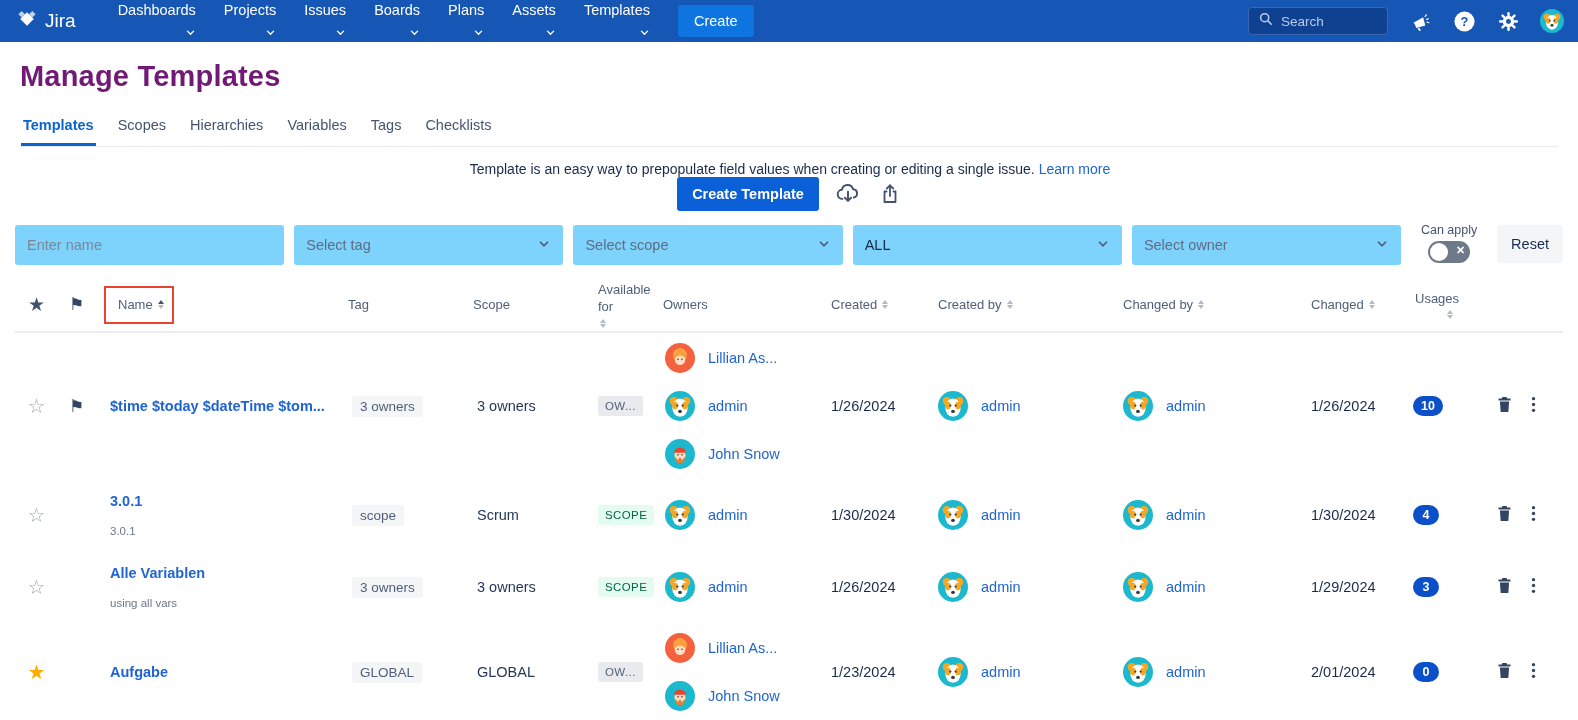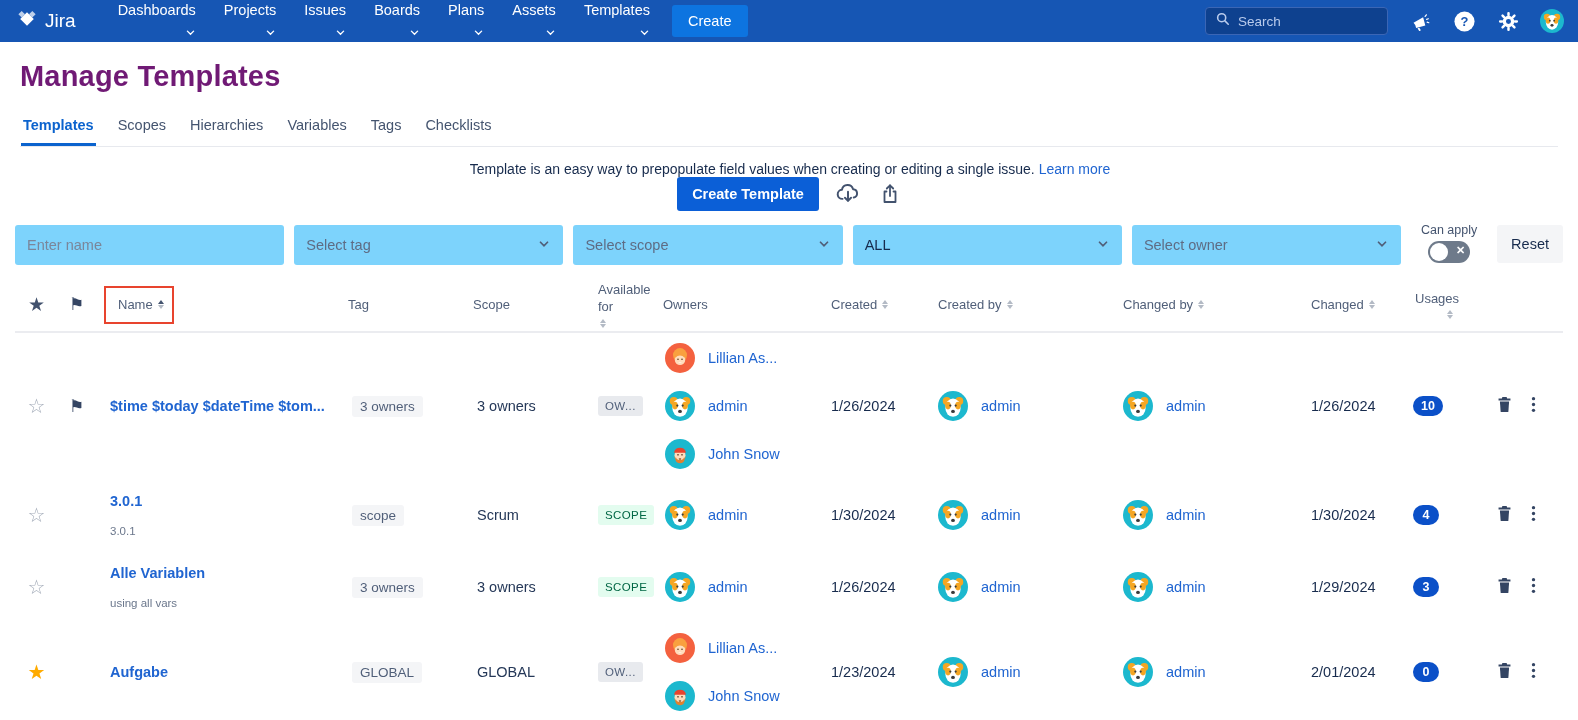--- a/index.html
+++ b/index.html
@@ -8,24 +8,24 @@
 
   
   .navbar { height:42px; background:#1656B4; display:flex; align-items:center;
     padding:0 14px 0 16px; color:#fff; }
   .brand { display:flex; align-items:center; gap:7px; margin-right:30px; cursor:pointer; }
   .brand-text { font-size:19px; font-weight:500; color:#fff; }
   .nav-items { display:flex; align-items:center; gap:4px; }
   .nav-item { display:flex; align-items:flex-end; gap:7px; color:#fff; font-size:14.5px;
     padding:8px 12px; border-radius:3px; cursor:pointer; white-space:nowrap;flex-direction:column; }
   .nav-create { background:#0D74E0; color:#fff; font-size:14.5px; font-weight:500;
-    border:none; border-radius:3px; padding:8px 16px; margin-left:10px; cursor:pointer; }
+    border:none; border-radius:3px; padding:8px 16px; margin-left:16px; cursor:pointer; }
   .nav-right { margin-left:auto; display:flex; align-items:center; gap:20px; }
   .nav-search { display:flex; align-items:center; gap:8px; background:#0E418F;
-    border:1px solid #3B66B5; border-radius:4px; padding:4px 10px; width:183px; }
+    border:1px solid #3B66B5; border-radius:4px; padding:4px 10px; width:140px; }
   .nav-search input { background:transparent; border:none; outline:none; color:#fff;
     font-size:13.5px; width:130px; font-family:"Liberation Sans",sans-serif; }
   .nav-search input::placeholder { color:#B9CBEC; }
   .nav-icon { width:24px; height:24px; display:flex; align-items:center; justify-content:center; cursor:pointer; }
 
   
   .page-head { padding:18px 20px 0; }
   .page-title { font-size:29px; font-weight:700; color:#701a75; letter-spacing:.2px; }
   .tabs { display:flex; gap:20px; margin-top:18px; border-bottom:1px solid #E7E9EE; padding:0 0 0 1px; }
   .tab { font-size:14.5px; color:#44546F; padding:6px 2px 10px; cursor:pointer;

